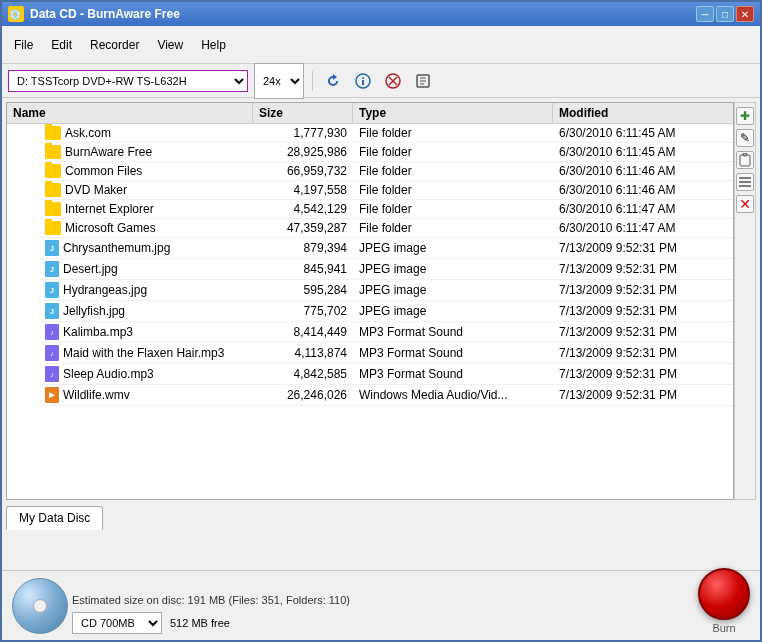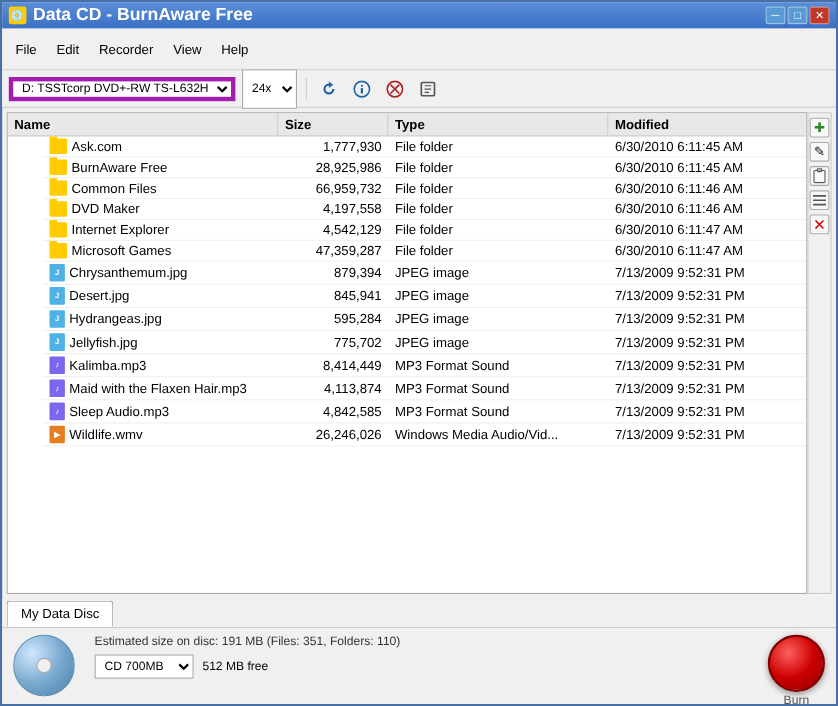--- a/index.html
+++ b/index.html
@@ -38,21 +38,21 @@
       width: 16px;
       height: 16px;
       background: #ffcc00;
       border-radius: 2px;
       display: flex;
       align-items: center;
       justify-content: center;
       font-size: 10px;
     }
     .title-text {
-      font-size: 16px;
+      font-size: 12px;
       font-weight: bold;
     }
     .title-buttons {
       display: flex;
       gap: 2px;
     }
     .title-btn {
       width: 18px;
       height: 16px;
       border: 1px solid rgba(255,255,255,0.4);
@@ -89,25 +89,25 @@
       border-bottom: 1px solid #ccc;
       padding: 3px 6px;
       display: flex;
       align-items: center;
       gap: 6px;
       height: 34px;
       flex-shrink: 0;
     }
     .drive-select {
       height: 22px;
-      border: 4px solid #a21caf;
+      border: 1px solid #a21caf;
       background: white;
       padding: 0 4px;
       font-size: 11px;
-      width: 206px;
+      width: 240px;
     }
     .speed-select {
       height: 36px;
       border: 1px solid #aaa;
       background: white;
       padding: 0 4px;
       font-size: 11px;
       width: 50px;
     }
     .toolbar-sep {
@@ -282,24 +282,25 @@
     .tab.active {
       background: white;
       border-bottom: 1px solid white;
     }
 
     .status-bar {
       background: #f0f0f0;
       border-top: 1px solid #ccc;
       padding: 6px 10px;
       display: flex;
-      align-items: flex-start;
-      gap: 18px;
+      align-items: flex-end;
+      gap: 4px;
       height: 70px;
       flex-shrink: 0;
+      margin-top: 40px;
     }
     .disc-icon-container {
       width: 56px;
       height: 56px;
       position: relative;
       flex-shrink: 0;
     }
     .disc-outer {
       width: 56px;
       height: 56px;

